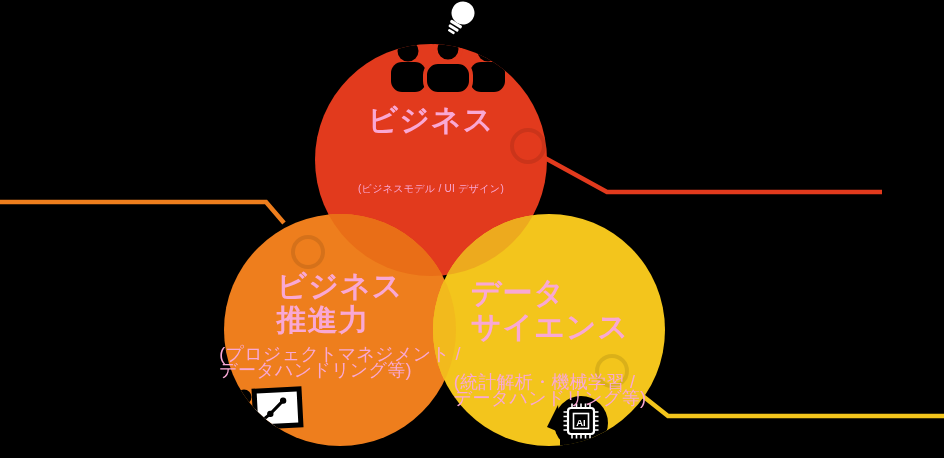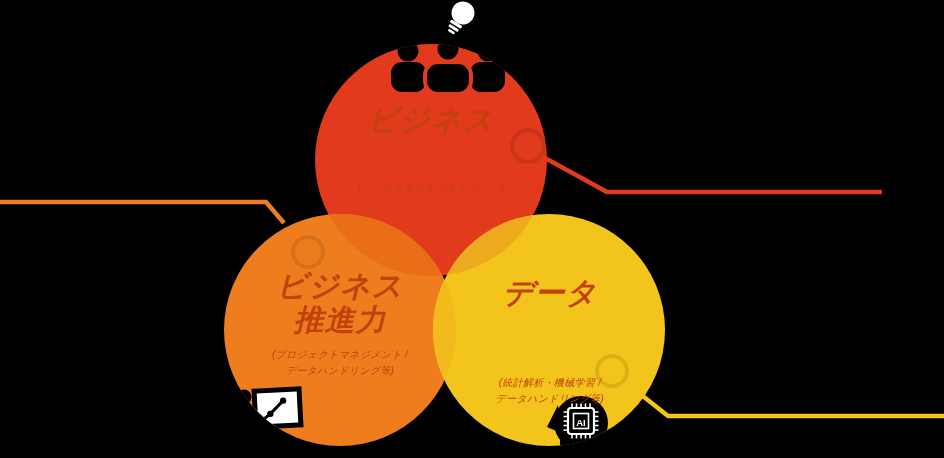--- a/index.html
+++ b/index.html
@@ -1,23 +1,23 @@
 <!DOCTYPE html>
 <html><head>
 <meta charset="utf-8">
 <style>
   html,body { margin:0; padding:0; background:#000; }
   .stage {
     position:relative; width:944px; height:458px; background:#000000;
     overflow:hidden; font-family:"Liberation Sans","DejaVu Sans",sans-serif;
   }
   .stage svg { position:absolute; left:0; top:0; }
-  .label { position:absolute; transform:translateX(-50%); text-align:center; color:#c2410c; pointer-events:none;font-style:italic; }
+  .label { position:absolute; transform:translateX(-50%); color:#f9a8d4; pointer-events:none; }
   .title { font-weight:bold; font-size:30px; line-height:34px; letter-spacing:1px; white-space:nowrap; }
-  .subtitle { font-size:10px; line-height:15.5px; letter-spacing:0.3px; white-space:nowrap; }
+  .subtitle { font-size:18px; line-height:15.5px; letter-spacing:0.3px; white-space:nowrap; }
   .subtitle.single { font-size:10px; }
 </style>
 </head>
 <body>
 
 <div class="stage">
 
   <svg width="944" height="458" viewBox="0 0 944 458">
     <defs>
       <clipPath id="clipA">
@@ -122,19 +122,20 @@
     <div>ビジネス</div>
     <div>推進力</div>
   </div>
   <div class="label subtitle" style="left:340px; top:347px;">
     <div>(プロジェクトマネジメント /</div>
     <div>データハンドリング等)</div>
   </div>
 
   <div class="label title" style="left:550px; top:276px;">
     <div>データ</div>
+    <div>サイエンス</div>
   </div>
   <div class="label subtitle" style="left:550px; top:347px;margin-top:28px;">
     <div>(統計解析・機械学習 /</div>
     <div>データハンドリング等)</div>
   </div>
 
 </div>
 
 </body></html>

